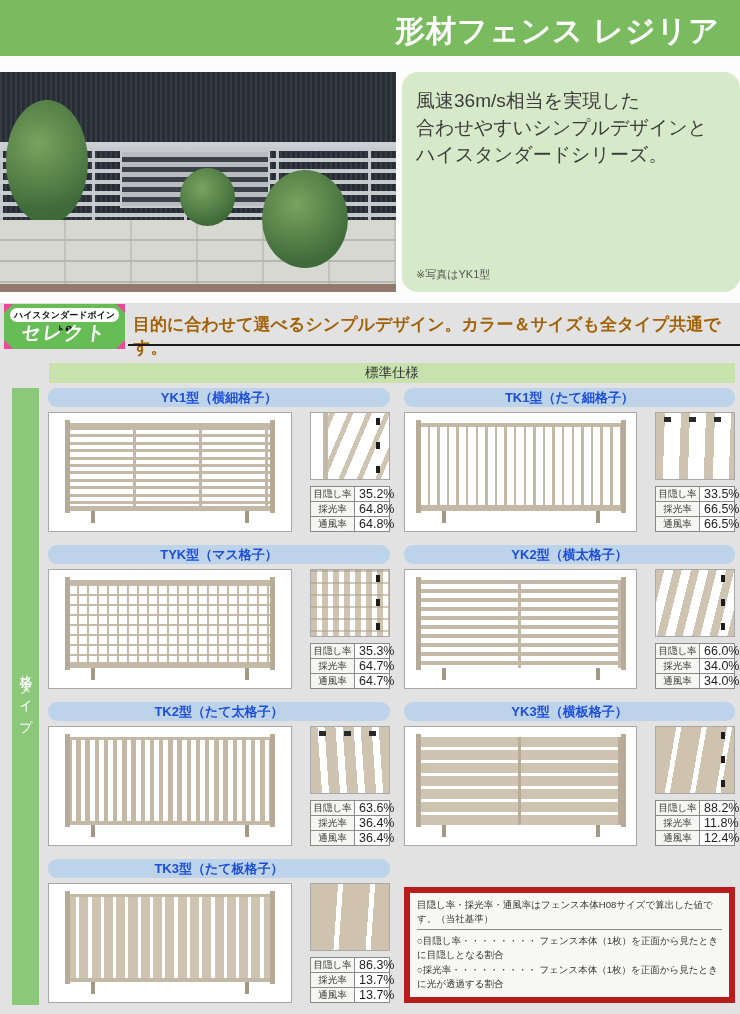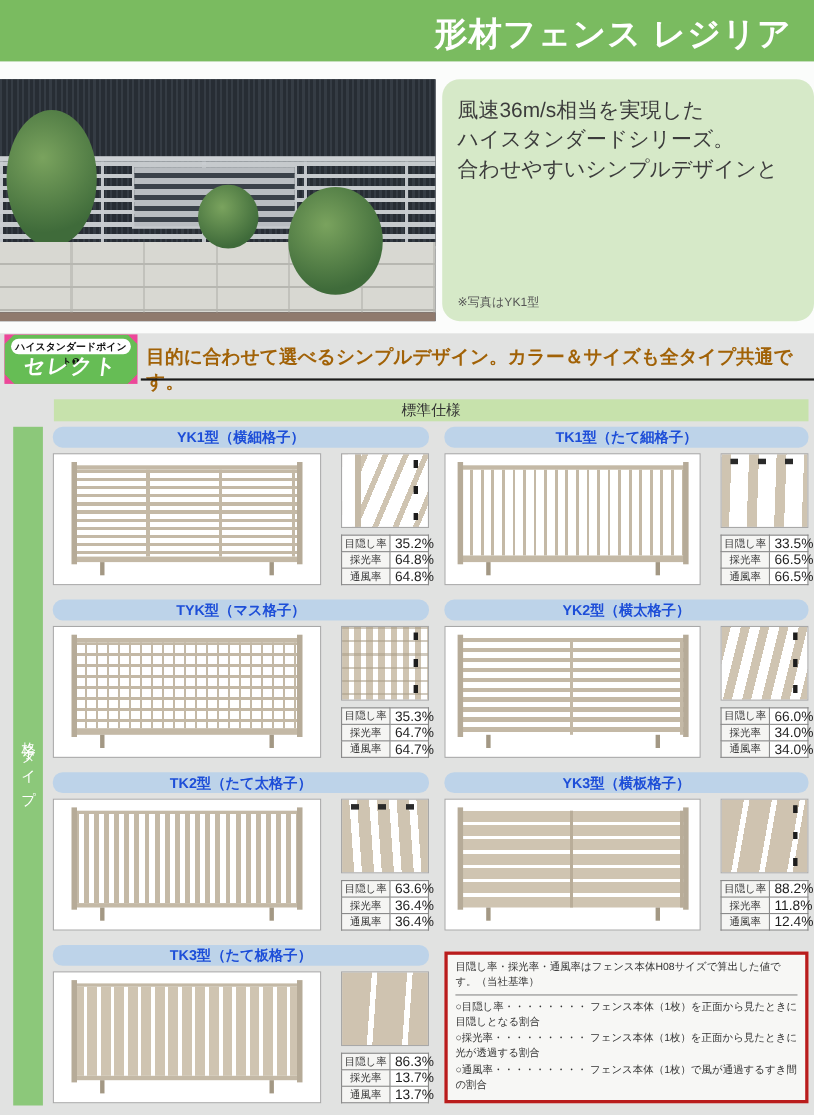--- a/index.html
+++ b/index.html
@@ -114,21 +114,21 @@
   .d-vthick{ background-image:repeating-linear-gradient(86deg,#cfc4b1 0 11px,#fff 11px 18px); }
   .d-hboard{ background-image:repeating-linear-gradient(100deg,#cfc3b0 0 20px,#fff 20px 25px); }
   .d-vboard{ background-image:repeating-linear-gradient(94deg,#cfc3b0 0 27px,#fff 27px 32px); }
   .d-hthin::after,.d-mesh::after,.d-hthick::after,.d-hboard::after { content:"";
     position:absolute; right:9px; top:5px; bottom:5px; width:4px;
     background:repeating-linear-gradient(180deg,#1d1d1d 0 7px,transparent 7px 24px); }
   .d-vthin::after,.d-vthick::after { content:""; position:absolute; left:8px; right:8px; top:4px; height:5px;
     background:repeating-linear-gradient(90deg,#2a2a2a 0 7px,transparent 7px 25px); }
 
   
-  .notes { align-self:end; background:#f7f7f5; border:3px solid #b91c1c;
+  .notes { align-self:end; background:#f7f7f5; border:6px solid #b91c1c;
     padding:5px 7px 6px; font-size:9.5px; color:#333; }
   .notes-intro { padding-bottom:4px; border-bottom:1px solid #8a8a8a; margin-bottom:4px; line-height:1.4; }
   .notes-item { line-height:1.5; }
 </style>
 </head>
 <body>
 
 <div class="top-band">
   <div class="top-title">形材フェンス レジリア</div>
 </div>
@@ -140,22 +140,22 @@
   <div class="louver"></div>
   <div class="plant plant1"></div>
   <div class="wall"></div>
   <div class="plant plant2"></div>
   <div class="plant plant3"></div>
   <div class="ground"></div>
 </div>
 
 <div class="desc-box">
   <div class="desc-line">風速36m/s相当を実現した</div>
+  <div class="desc-line">合わせやすいシンプルデザインと</div>
   <div class="desc-line">ハイスタンダードシリーズ。</div>
-  <div class="desc-line">合わせやすいシンプルデザインと</div>
   <div class="photo-note">※写真はYK1型</div>
 </div>
 
 <div class="badge">
   <div class="badge-inner"></div>
   <div class="badge-tag">ハイスタンダードポイント❶</div>
   <div class="badge-name">セレクト</div>
 </div>
 <div class="headline">目的に合わせて選べるシンプルデザイン。カラー＆サイズも全タイプ共通です。</div>
 <div class="headline-rule"></div>
@@ -386,16 +386,15 @@
             </tbody>
           </table>
       </div>
     </div>
   </div>
 <div class="notes" id="notes-box">
     <div class="notes-intro">目隠し率・採光率・通風率はフェンス本体H08サイズで算出した値です。（当社基準）</div>
     <div id="notes-items">
         <div class="notes-item">○目隠し率・・・・・・・・ フェンス本体（1枚）を正面から見たときに目隠しとなる割合</div>
         <div class="notes-item">○採光率・・・・・・・・・ フェンス本体（1枚）を正面から見たときに光が透過する割合</div>
-        <div class="notes-item">○通風率・・・・・・・・・ フェンス本体（1枚）で風が通過するすき間の割合</div>
       </div>
   </div>
 </div>
 
 </body></html>

